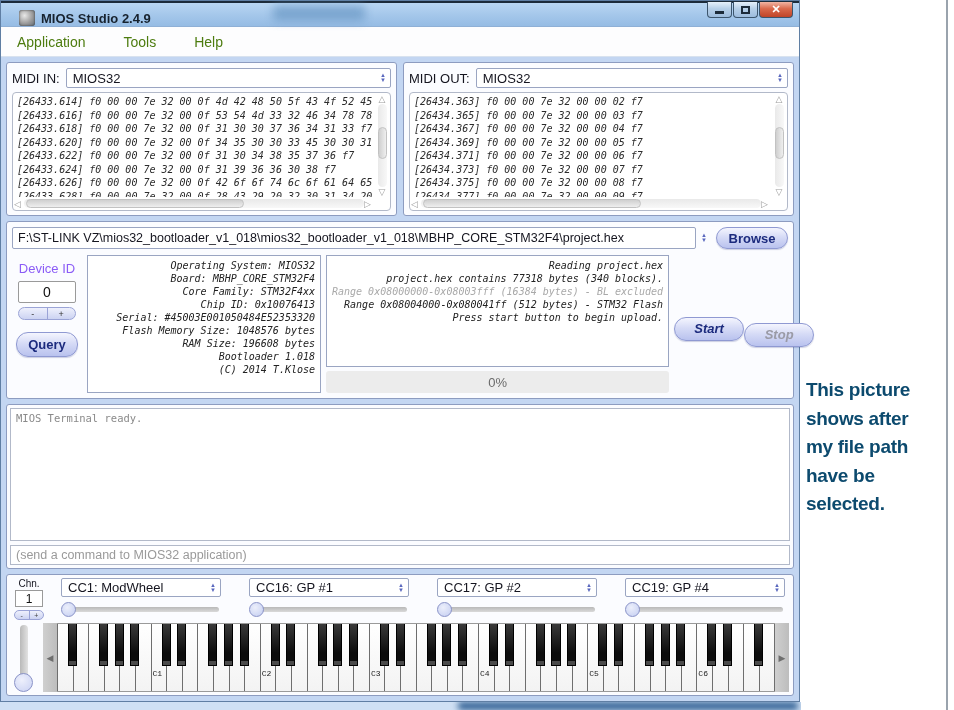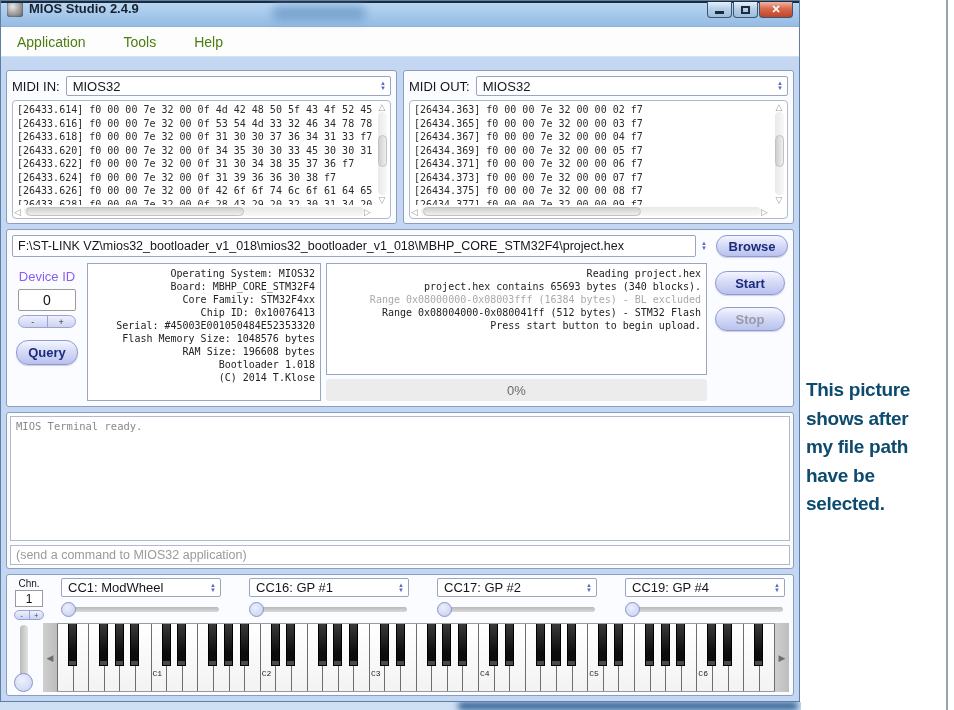--- a/index.html
+++ b/index.html
@@ -4,21 +4,21 @@
 <style>
   * { margin:0; padding:0; box-sizing:border-box; }
   html,body { width:954px; height:710px; background:#ffffff; font-family:"Liberation Sans",sans-serif; overflow:hidden; }
   .stage { position:relative; width:954px; height:710px; }
 
   
   .window { position:absolute; left:0; top:0; width:800px; height:702px;
     border:1px solid #5f7ea3; background:#c3d6f2; display:flex; flex-direction:column; }
   .titlebar { position:relative; height:26px; flex:0 0 26px;
     background:linear-gradient(#bcd8f3,#a3c6ea 60%,#96bce4); border-bottom:1px solid #8fb0d6;
-    display:flex; align-items:flex-start; padding-left:6px; }
+    display:flex; align-items:flex-end; padding-left:18px; }
   .titlebar::before { content:""; position:absolute; left:0; top:0; right:0; height:2px; background:#1c2b3a; }
   .app-icon { width:16px; height:16px; margin-right:6px; border-radius:3px;
     background:radial-gradient(circle at 35% 35%, #e8e8e8, #9a9a9a 55%, #5f6a74);
     box-shadow:inset 0 0 2px #333; }
   .title-text { font-size:13px; font-weight:bold; color:#17222e; }
   .title-blur { position:absolute; left:272px; top:5px; width:92px; height:15px;
     background:#6f9cc8; filter:blur(5px); opacity:.8; border-radius:3px; }
   .winbtns { position:absolute; right:6px; top:1px; display:flex; }
   .winbtn { width:25px; height:16px; border:1px solid #3c556d; border-top:none;
     border-radius:0 0 4px 4px; background:linear-gradient(#e6f0fa,#b6cfe8 45%,#9dbcdd);
@@ -31,34 +31,34 @@
 
   .menubar { height:30px; flex:0 0 30px; background:#fdfdfe; border-bottom:1px solid #d8e2ef;
     display:flex; align-items:center; padding-left:16px; }
   .menu-item { font-size:14px; color:#4d7c0f; margin-right:38px; }
 
   .content { flex:1; padding:5px; display:flex; flex-direction:column; gap:5px; background:#c3d6f2; }
 
   .panel { background:#fbfcff; border:1px solid #8d9cc0; border-radius:3px; }
 
   
-  .row-midi { flex:0 0 154px; display:flex; gap:6px;margin-top:8px; }
+  .row-midi { flex:0 0 154px; display:flex; gap:6px; }
   .midi-group { flex:1; padding:4px 5px; display:flex; flex-direction:column; }
   .combo-row { display:flex; align-items:center; height:22px; margin-bottom:3px; }
   .combo-label { font-size:13px; color:#15151f; margin-right:6px; white-space:nowrap; }
   .combo { flex:1; height:20px; background:#fff; border:1px solid #9aa5c2; border-radius:2px;
     display:flex; align-items:center; padding:0 2px 0 6px; }
   .combo-text { flex:1; font-size:13px; color:#15151f; overflow:hidden; white-space:nowrap; }
   .spinner { display:flex; flex-direction:column; align-items:center; line-height:5px; padding:0 2px; }
   .spinner i { font-style:normal; font-size:6px; color:#5a68be; }
 
   .log-box { position:relative; flex:1; background:#fff; border:1px solid #b2b9c9; border-radius:4px; overflow:hidden; }
   .log-lines { position:absolute; left:4px; top:2px; right:16px; bottom:13px; overflow:hidden;
     font-family:"DejaVu Sans Mono",monospace; font-size:10px; line-height:13.5px; color:#2c2c2c; white-space:pre; }
-  .ln { white-space:pre; }
+  .ln { white-space:pre;font-style:italic; }
   .ln.dim { color:#a9a9a9; }
   .vscroll { position:absolute; top:1px; right:1px; bottom:13px; width:14px; display:flex; flex-direction:column; align-items:center; }
   .vscroll .arr, .hscroll .arr { font-size:9px; color:#9b9b9b; line-height:10px; flex:0 0 10px; }
   .vtrack { flex:1; width:9px; background:linear-gradient(90deg,#e9e9e9,#f8f8f8); border-radius:5px; position:relative; }
   .vthumb { position:absolute; left:0; top:28%; width:9px; height:38%; background:linear-gradient(90deg,#cfcfcf,#efefef); border:1px solid #c2c2c2; border-radius:5px; }
   .hscroll { position:absolute; left:1px; right:16px; bottom:0; height:13px; display:flex; align-items:center; }
   .htrack2 { flex:1; height:9px; background:linear-gradient(#e9e9e9,#f8f8f8); border-radius:5px; position:relative; }
   .hthumb2 { position:absolute; left:2px; top:0; width:64%; height:9px; background:linear-gradient(#cfcfcf,#efefef); border:1px solid #c2c2c2; border-radius:5px; }
 
   
@@ -82,21 +82,21 @@
   .mini-pill span { flex:1; font-size:9px; color:#333; display:flex; align-items:center; justify-content:center; }
   .mini-pill span:first-child { border-right:1px solid #9aa3d6; }
   .query-btn { width:62px; height:25px; margin-top:12px; }
   .mono-box { background:#fff; border:1px solid #9aa5c2; font-family:"DejaVu Sans Mono",monospace;
     font-size:10px; line-height:13px; color:#222; padding:3px 5px; overflow:hidden;text-align:right; }
   .info-box { flex:0 0 234px; height:138px; }
   .up-col { flex:1; display:flex; flex-direction:column; }
   .upload-box { height:112px; }
   .progress-bar { margin-top:4px; height:22px; background:#ececec; border-radius:3px;
     display:flex; align-items:center; justify-content:center; font-size:13px; color:#6b6b6b; }
-  .btn-col { flex:0 0 76px; display:flex; flex-direction:column; align-items:center; padding-top:8px; }
+  .btn-col { flex:0 0 76px; display:flex; flex-direction:row; align-items:center; padding-top:8px;font-style:italic; }
   .start-btn { width:70px; height:24px; }
   .stop-btn { width:70px; height:24px; margin-top:12px; color:#9a9aa6; font-weight:bold; }
 
   
   .row-term { flex:1; padding:3px; display:flex; flex-direction:column; }
   .term-out { flex:1; background:#fff; border:1px solid #b2b9c9; padding:3px 5px;
     font-family:"DejaVu Sans Mono",monospace; font-size:10.5px; color:#8a8a8a; }
   .term-in { flex:0 0 20px; margin-top:4px; background:#fff; border:1px solid #b2b9c9;
     display:flex; align-items:center; padding:0 5px; font-size:12.5px; color:#9a9a9a; }
 
@@ -267,21 +267,21 @@
                 <div class="ln">Flash Memory Size: 1048576 bytes</div>
                 <div class="ln">RAM Size: 196608 bytes</div>
                 <div class="ln">Bootloader 1.018</div>
                 <div class="ln">(C) 2014 T.Klose</div>
               </div>
           </div>
           <div class="up-col">
             <div class="mono-box upload-box">
               <div>
                   <div class="ln">Reading project.hex</div>
-                  <div class="ln">project.hex contains 65693 bytes (340 blocks).</div>
+                  <div class="ln">project.hex contains 77318 bytes (340 blocks).</div>
                   <div class="ln dim">Range 0x08000000-0x08003fff (16384 bytes) - BL excluded</div>
                   <div class="ln">Range 0x08004000-0x080041ff (512 bytes) - STM32 Flash</div>
                   <div class="ln">Press start button to begin upload.</div>
                 </div>
             </div>
             <div class="progress-bar">
               <span>0%</span>
             </div>
           </div>
           <div class="btn-col">

